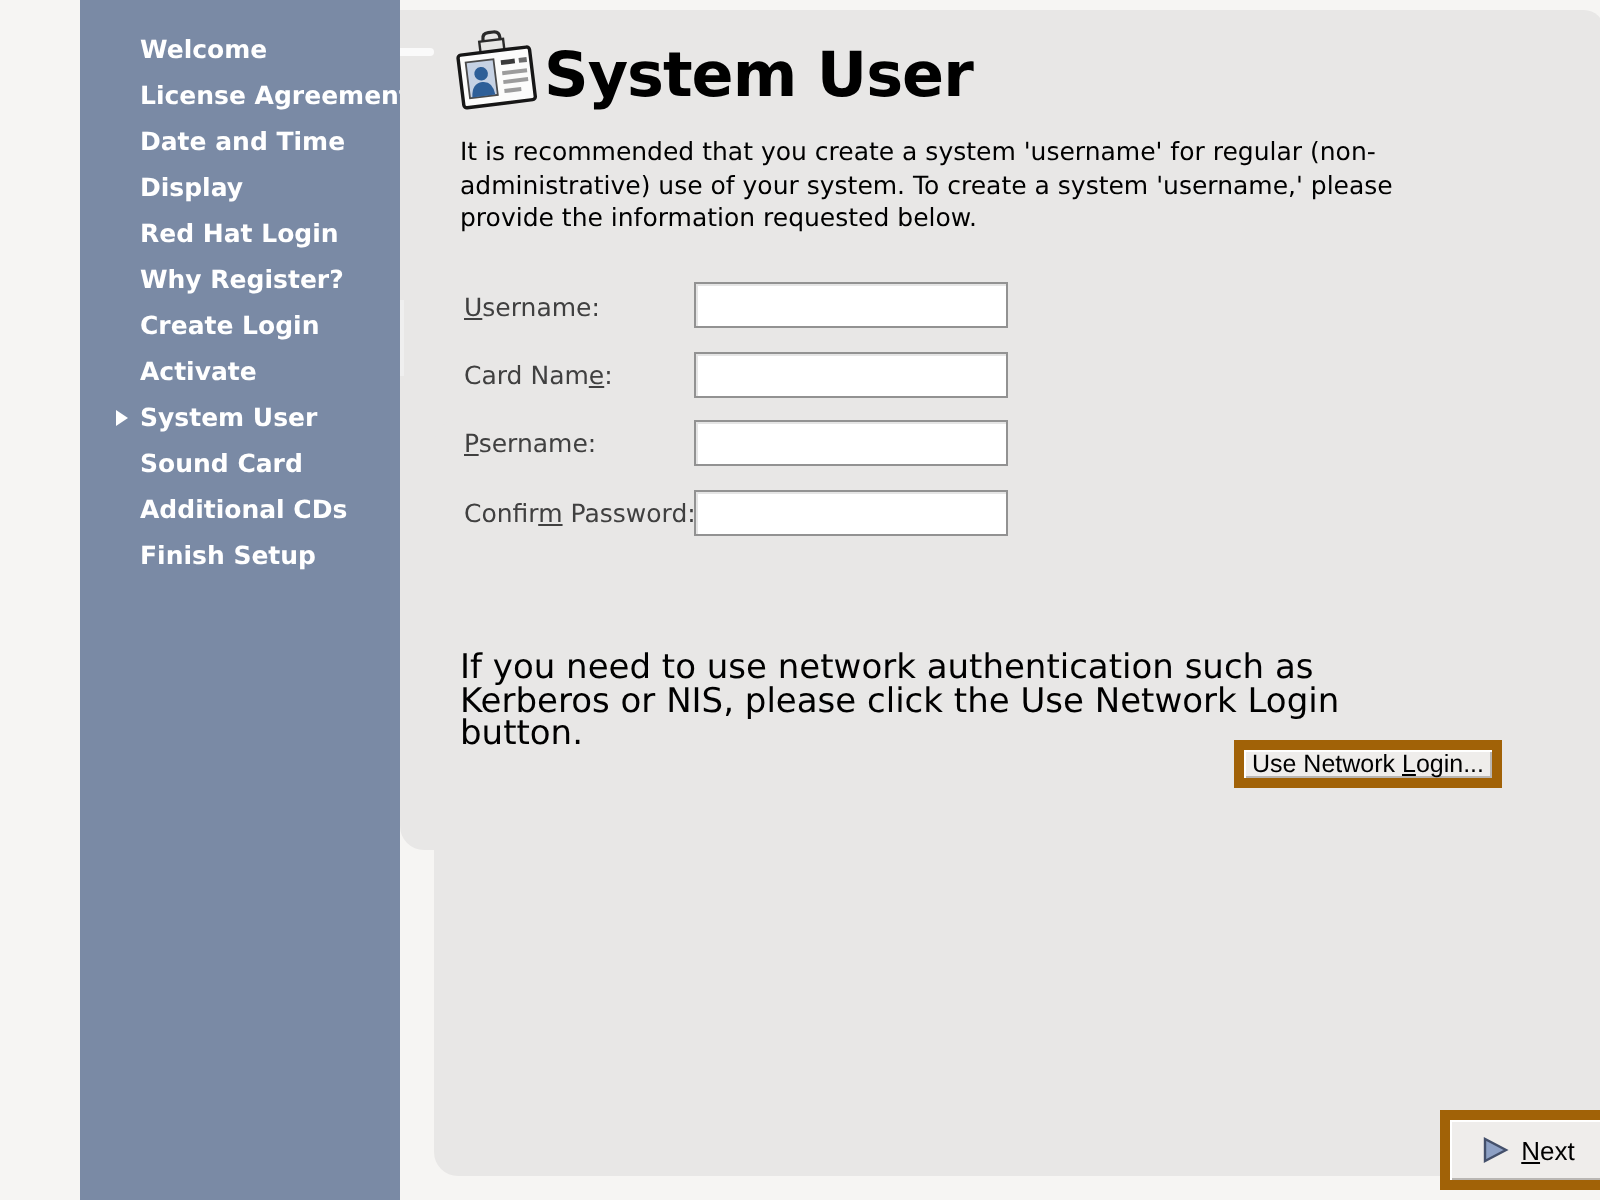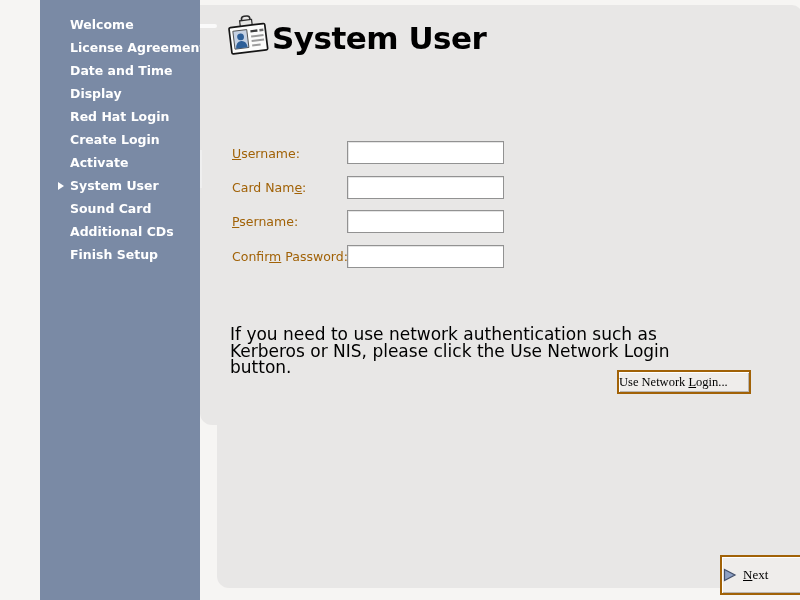--- a/index.html
+++ b/index.html
@@ -60,56 +60,57 @@
     position:absolute;left:190px;top:68px;width:497px;
     font-size:12.5px;line-height:16.5px;color:#000;
   }
   .net-note{
     position:absolute;left:190px;top:326px;width:505px;
     font-size:17px;line-height:16.5px;color:#000;
   }
 
   
   .field-label{
-    position:absolute;left:192px;font-size:12.5px;color:#a16207;white-space:nowrap;
+    position:absolute;left:192px;font-size:12.5px;color:#404040;white-space:nowrap;
   }
   .field-input{
     position:absolute;left:307px;width:157px;height:23px;
     background:#fff;border:1px solid #929292;
     box-shadow:inset 1px 1px 0 rgba(0,0,0,0.10);
     font-family:"DejaVu Sans","Liberation Sans",sans-serif;
     font-size:12.5px;padding:0 4px;outline:none;
   }
   .mn{text-decoration:underline;}
 
   
   .gtk-btn{
-    position:absolute;display:flex;align-items:center;justify-content:flex-start;
-    background:#efedeb;border:2px solid #a16207;
+    position:absolute;display:flex;align-items:center;justify-content:center;
+    background:#efedeb;border:5px solid #a16207;
     box-shadow:inset 1px 1px 0 #ffffff, inset -1px -1px 0 #b9b6b3;
-    font-family:Liberation Serif, serif;
+    font-family:Liberation Sans, sans-serif;
     font-size:13px;color:#000;cursor:default;gap:6px;
   }
   .net-btn{left:577px;top:370px;width:134px;height:24px;font-size:12.5px;}
   .back-btn{left:585px;top:555px;width:85px;height:28px;}
   .next-btn{left:680px;top:555px;width:87px;height:40px;}
   .tri{display:block;}
 </style>
 </head>
 <body>
 
 <div class="screen">
 
   <aside class="sidebar">
     <div class="side-list">
       <div class="side-item"><span>Welcome</span></div>
       <div class="side-item"><span>License Agreement</span></div>
       <div class="side-item"><span>Date and Time</span></div>
       <div class="side-item"><span>Display</span></div>
       <div class="side-item"><span>Red Hat Login</span></div>
+      <div class="side-item"><span>Why Register?</span></div>
       <div class="side-item"><span>Create Login</span></div>
       <div class="side-item"><span>Activate</span></div>
       <div class="side-item">
         <span class="side-arrow"></span>
         <span>System User</span>
       </div>
       <div class="side-item"><span>Sound Card</span></div>
       <div class="side-item"><span>Additional CDs</span></div>
       <div class="side-item"><span>Finish Setup</span></div>
     </div>
@@ -130,20 +131,21 @@
       <path d="M10.2 36.2 Q10.8 29.2 16 29.2 Q21.2 29.2 21.8 36.2 Z" fill="#2e5f98"></path>
       <rect x="26.5" y="19.5" width="7" height="2.4" fill="#3a3a3a"></rect>
       <rect x="35.5" y="19.5" width="4" height="2.4" fill="#6e6e6e"></rect>
       <rect x="26.5" y="25" width="12.5" height="2" fill="#9c9c9c"></rect>
       <rect x="26.5" y="29.5" width="12.5" height="2" fill="#9c9c9c"></rect>
       <rect x="26.5" y="34" width="8.5" height="2" fill="#9c9c9c"></rect>
     </g>
   </svg>
   <h1 class="page-title">System User</h1>
 
+  <p class="intro">It is recommended that you create a system 'username' for regular (non-administrative) use of your system. To create a system 'username,' please provide the information requested below.</p>
 
   <label class="field-label" style="top:146px;"><span></span><span class="mn">U</span><span>sername:</span></label>
   <input class="field-input" style="top: 141px;" value="">
 
   <label class="field-label" style="top:180px;"><span>Card Nam</span><span class="mn">e</span><span>:</span></label>
   <input class="field-input" style="top: 176px;" value="">
 
   <label class="field-label" style="top:214px;"><span></span><span class="mn">P</span><span>sername:</span></label>
   <input class="field-input" type="password" style="top: 210px;" value="">
 

